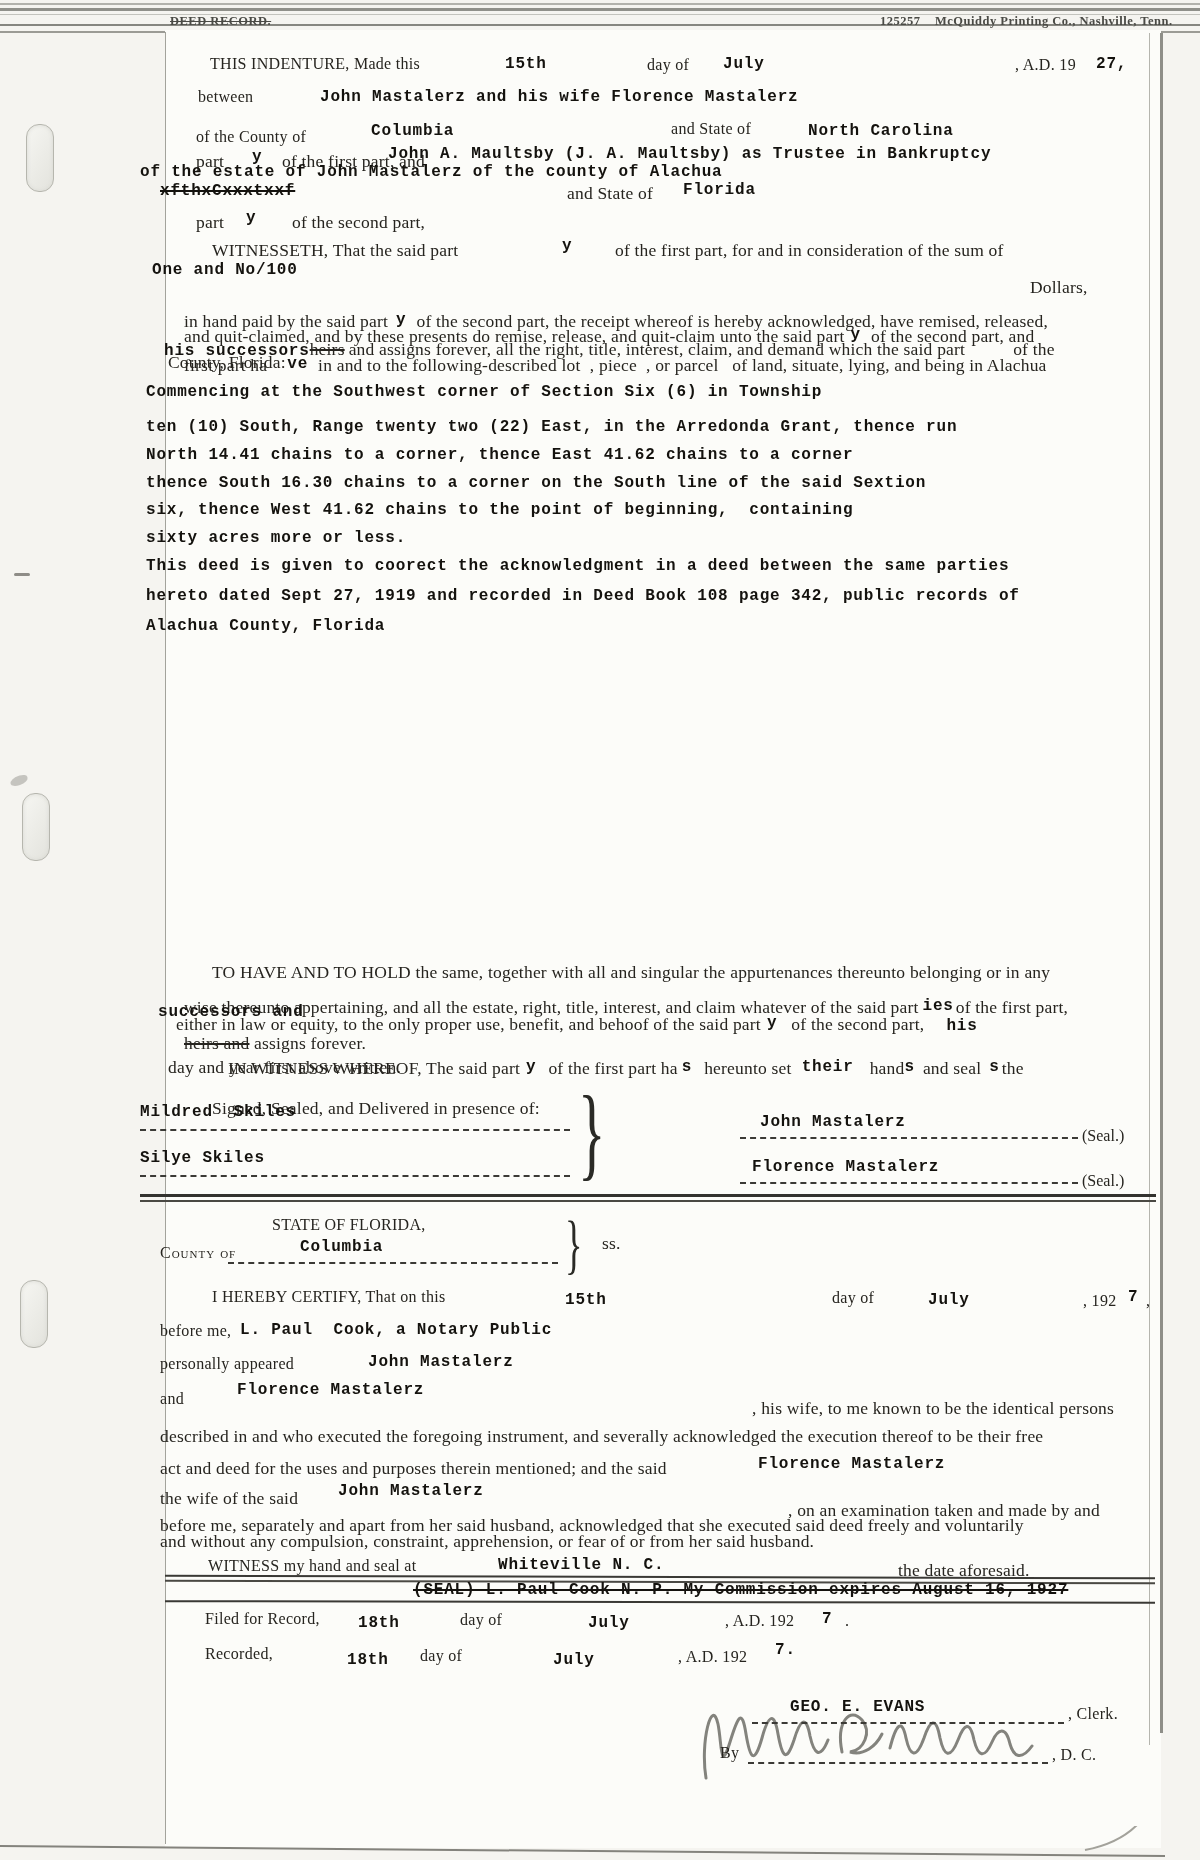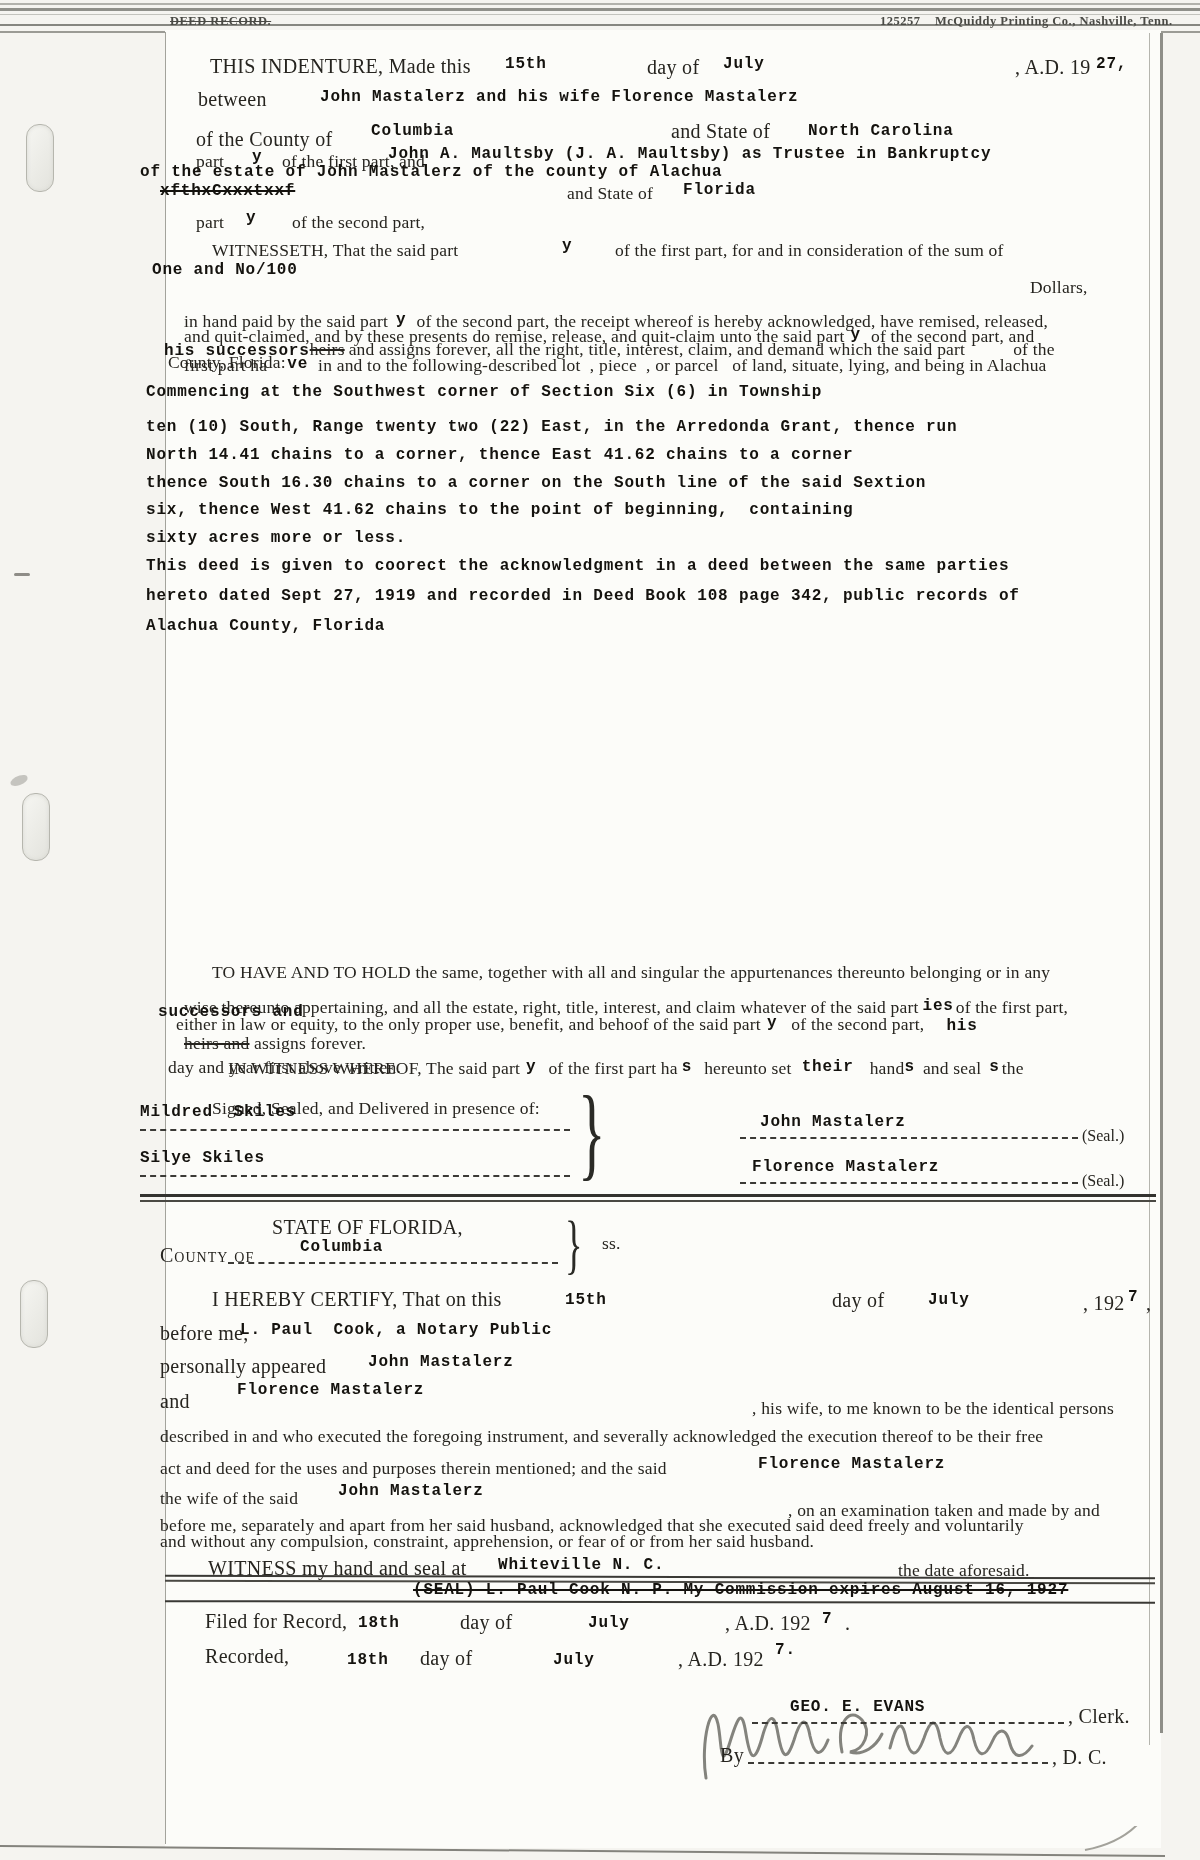--- a/index.html
+++ b/index.html
@@ -3,21 +3,21 @@
 <meta charset="utf-8">
 <style>
   html,body{margin:0;padding:0;background:#eceae6;}
   #canvas{position:relative;width:1200px;height:1860px;background:#f5f4f0;overflow:hidden;
           font-family:"Liberation Serif",serif;color:#26241f;}
   .paper{position:absolute;left:165px;top:30px;width:996px;height:1818px;background:#fcfcf9;}
   .vline{position:absolute;background:#9d9d96;}
   .hline{position:absolute;background:#8f8f89;}
   .ln{position:absolute;white-space:pre;line-height:1.15;}
   .s{font-family:"Liberation Serif",serif;font-size:17.5px;color:#26241f;letter-spacing:.2px;}
-  .s18{font-family:"Liberation Serif",serif;font-size:20px;color:#26241f;letter-spacing:.3px;}
+  .s18{font-family:"Liberation Serif",serif;font-size:16px;color:#26241f;letter-spacing:.3px;}
   .hdr{font-family:"Liberation Serif",serif;font-size:12.5px;font-weight:700;color:#4a4a45;letter-spacing:.5px;}
   .t{font-family:"Liberation Mono","DejaVu Sans Mono",monospace;font-weight:700;font-size:16px;
      color:#14120e;letter-spacing:.8px;}
   .strike{text-decoration:line-through;text-decoration-thickness:2px;}
   .sup{position:relative;top:-3px;}
   .dash{position:absolute;border-bottom:2px dashed #3b3a36;height:0;}
   .brace{position:absolute;font-family:"Liberation Serif",serif;color:#2a2a26;transform:scaleX(.55);transform-origin:left top;font-weight:400;}
   .hole{position:absolute;width:26px;height:66px;border-radius:13px;
         background:linear-gradient(120deg,#f6f6f2,#e3e3dd);border:1px solid #b6b6ae;box-shadow:inset 0 0 4px #d8d8d2;}
   .seal{font-family:"Liberation Serif",serif;font-size:16px;color:#26241f;}

